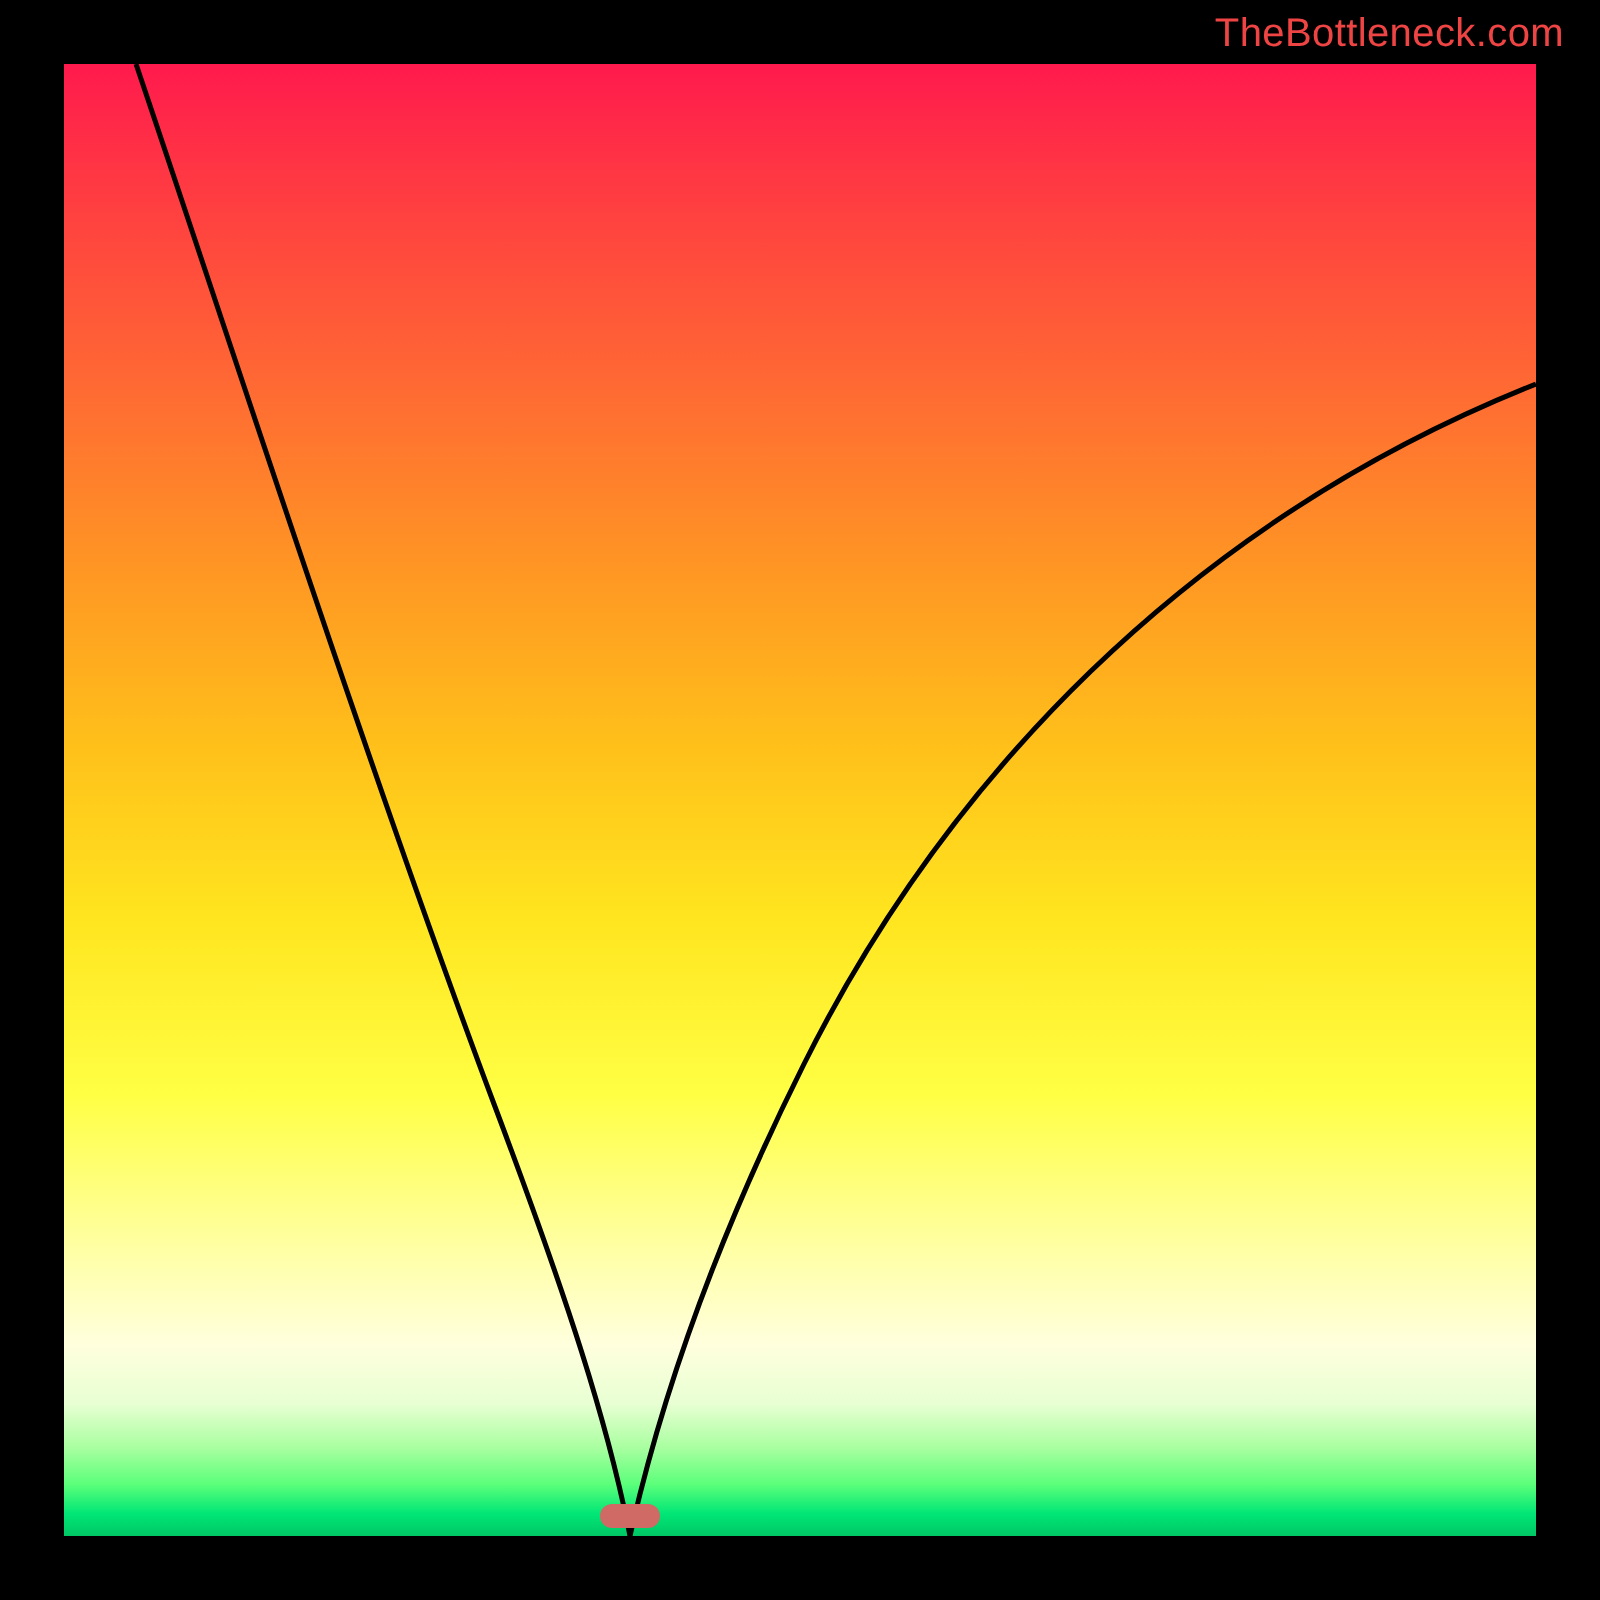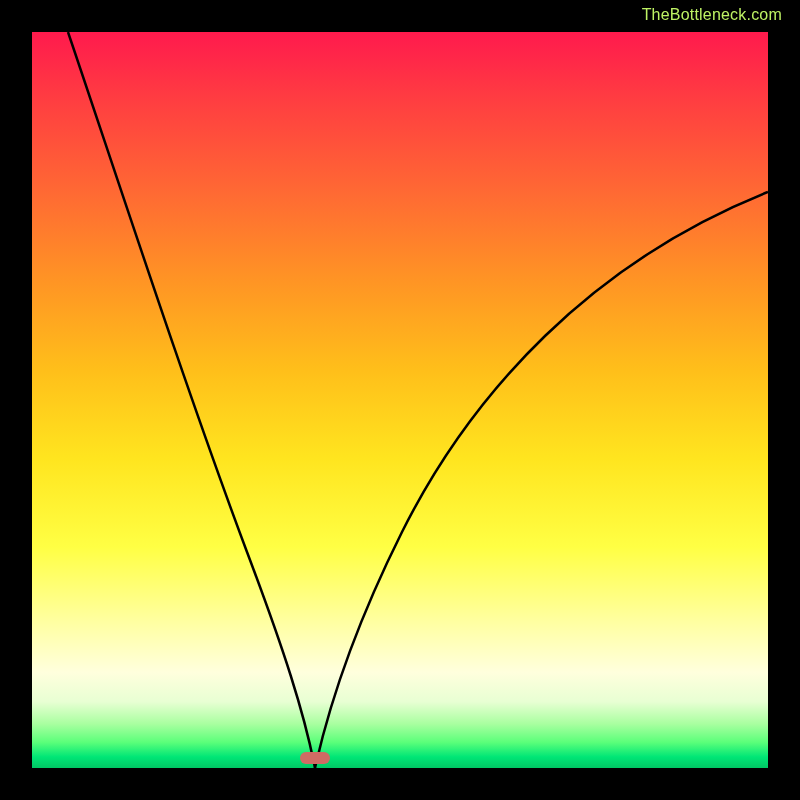--- a/index.html
+++ b/index.html
@@ -55,22 +55,22 @@
     width: 30px;
     height: 12px;
     background: #cf6b64;
     border-radius: 6px;
   }
   .watermark {
     position: absolute;
     top: 6px;
     right: 18px;
     font-family: Arial, Helvetica, sans-serif;
-    font-size: 16px;
-    color: #bef264;
+    font-size: 20px;
+    color: #ef4444;
     letter-spacing: 0.2px;
   }
 </style>
 </head>
 <body>
 
 <div class="frame">
   <div class="gradient"></div>
 
   <svg class="curves" viewBox="0 0 736 736" preserveAspectRatio="none">

